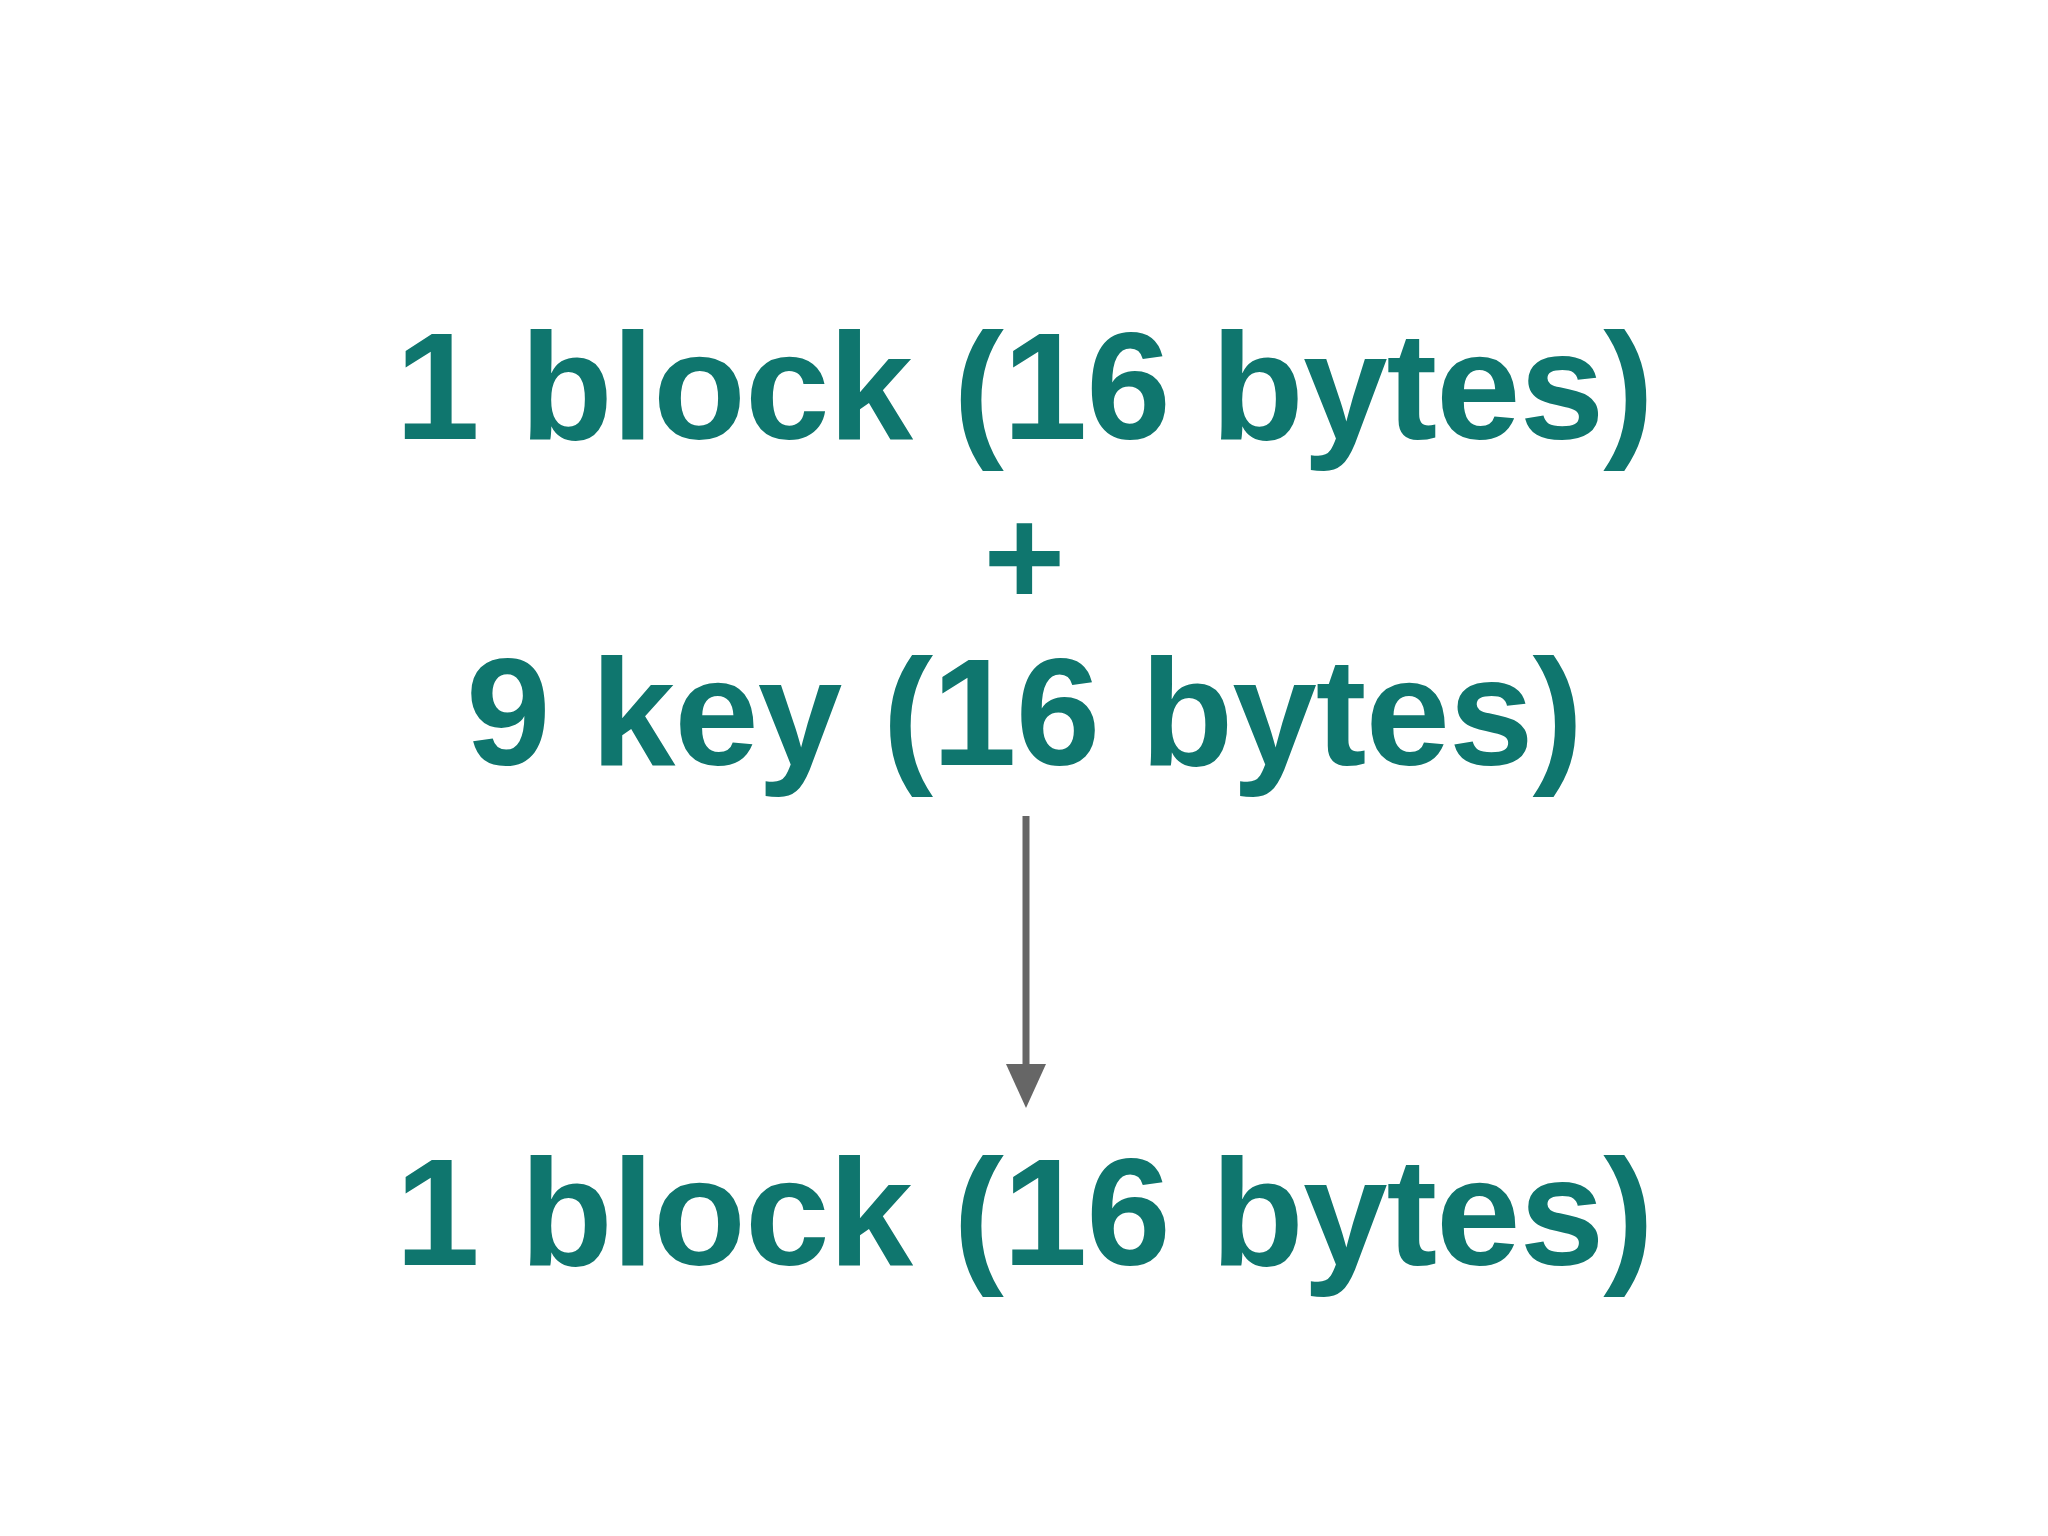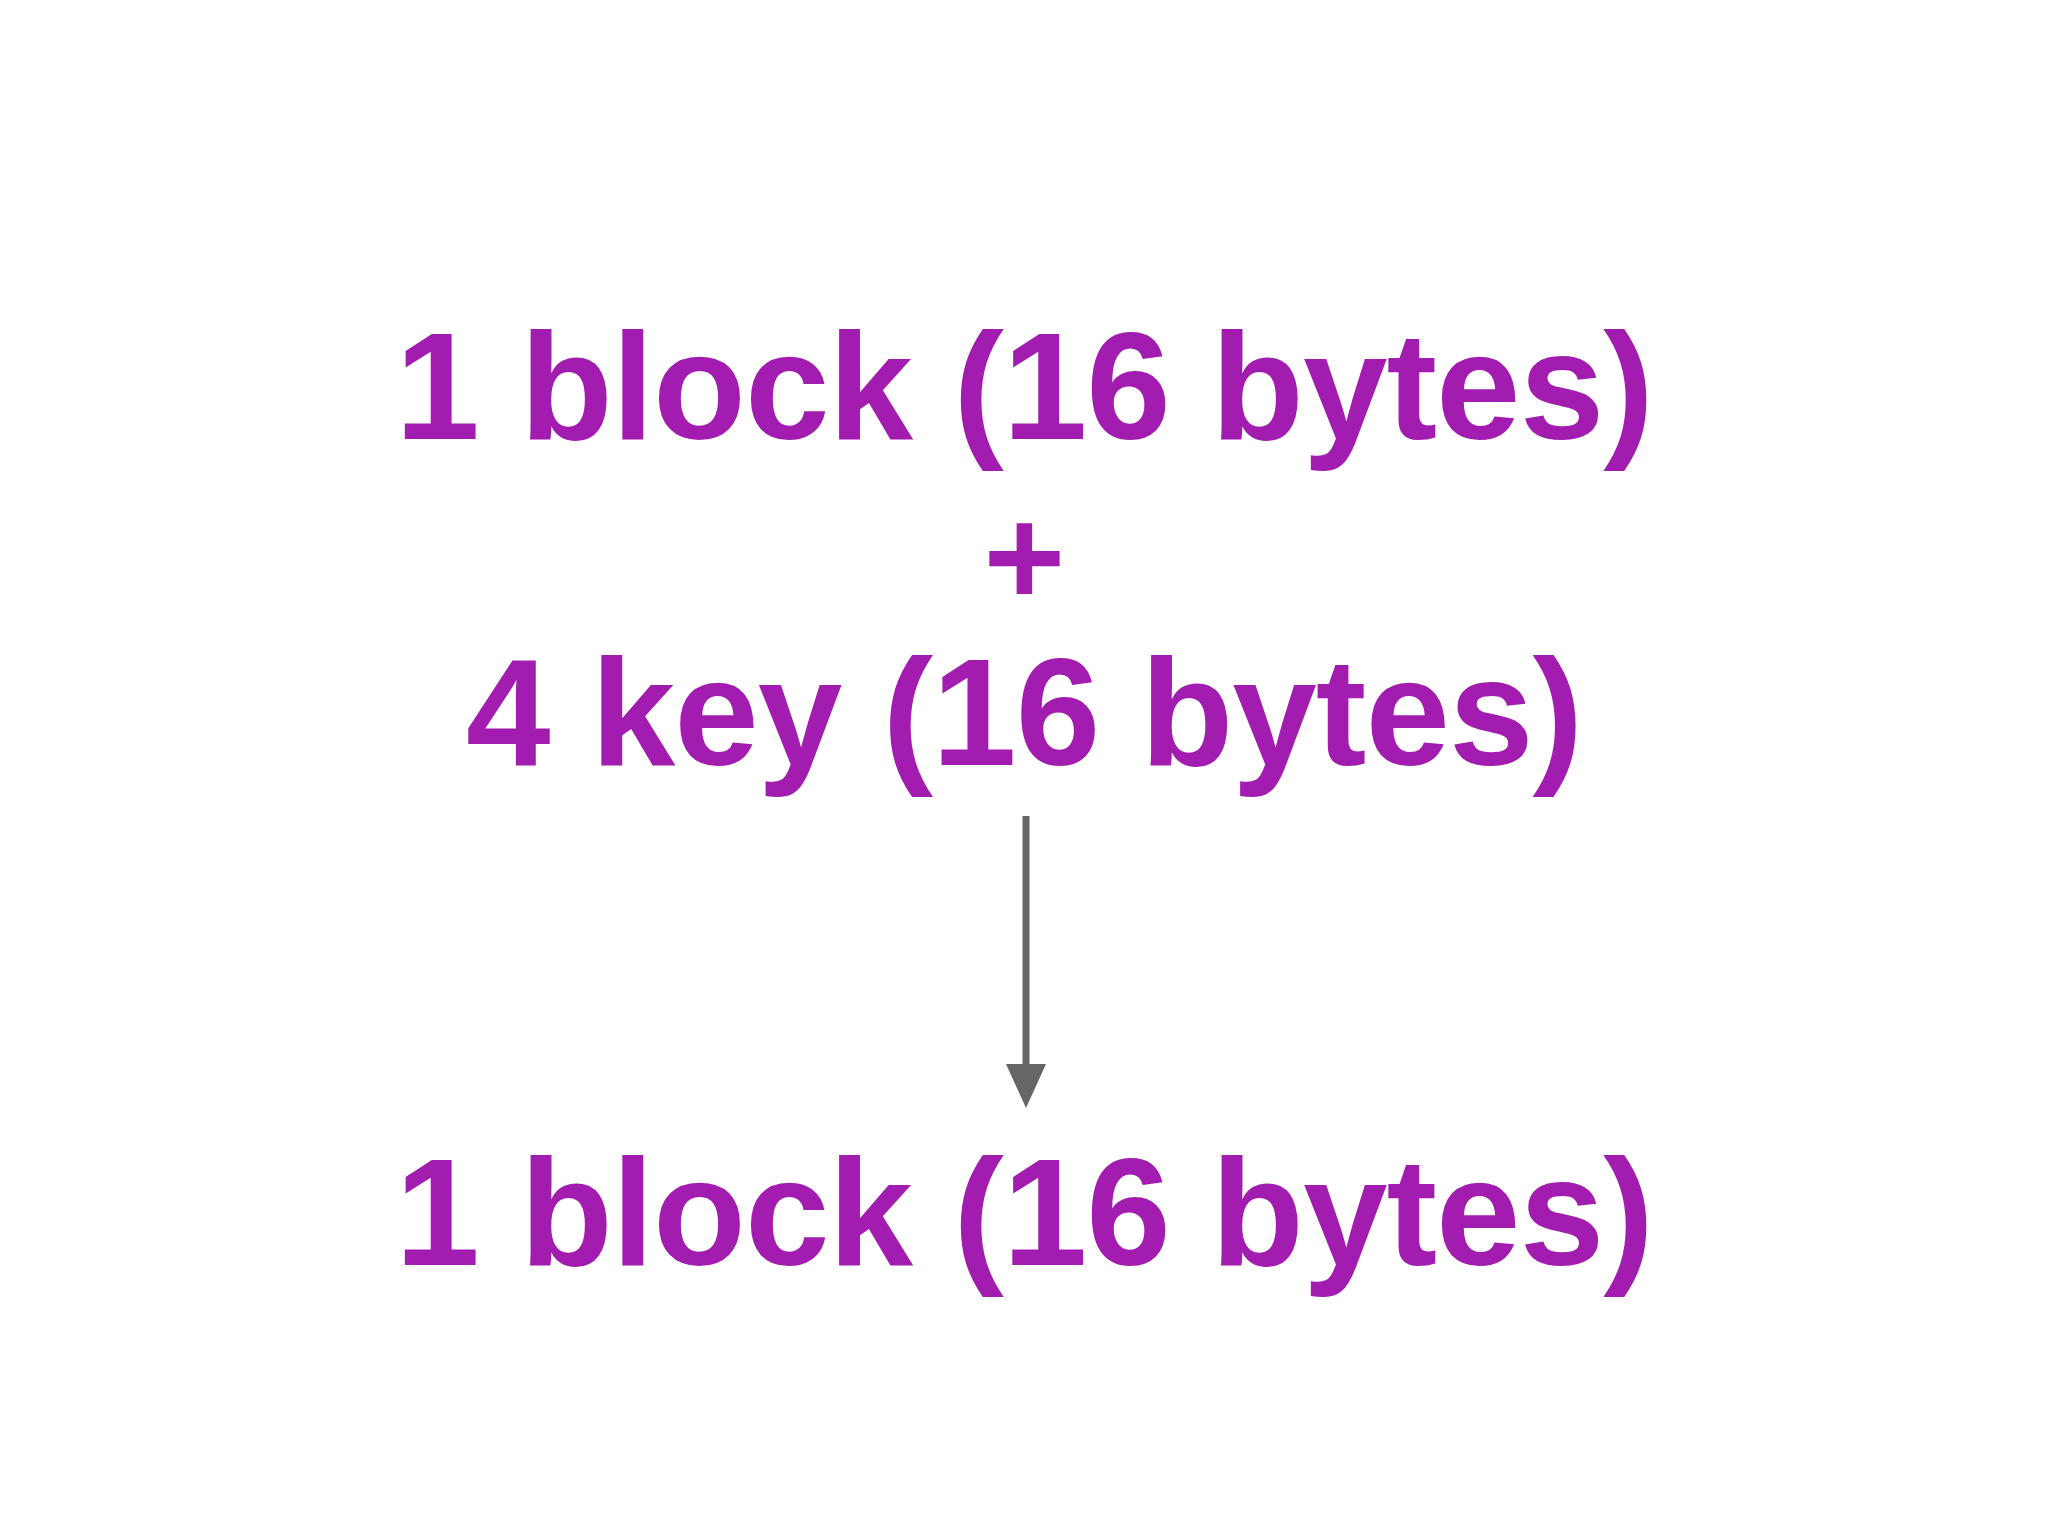--- a/index.html
+++ b/index.html
@@ -26,21 +26,21 @@
     left: 0;
     top: 0;
     width: 2048px;
     height: 1536px;
     display: flex;
     flex-direction: column;
     align-items: center;
   }
 
   .text-line {
-    color: #a21caf;
+    color: #0f766e;
     font-family: "Liberation Sans", sans-serif;
     font-weight: bold;
     font-size: 152px;
     line-height: 1.0;
     letter-spacing: -1px;
     white-space: nowrap;
     text-align: center;
     -webkit-font-smoothing: antialiased;
   }
 
@@ -90,21 +90,21 @@
 <body>
 
 <div id="slide">
 
   <div class="stack">
 
     <div class="text-line line-input-block">1 block (16 bytes)</div>
 
     <div class="text-line line-plus">+</div>
 
-    <div class="text-line line-input-key">4 key (16 bytes)</div>
+    <div class="text-line line-input-key">9 key (16 bytes)</div>
 
     <div class="arrow">
       <svg viewBox="0 0 64 300" xmlns="http://www.w3.org/2000/svg" aria-hidden="true">
         <line x1="32" y1="4" x2="32" y2="258" stroke="#666666" stroke-width="7"></line>
         <polygon points="12,252 52,252 32,296" fill="#666666"></polygon>
       </svg>
     </div>
 
     <div class="text-line line-output-block">1 block (16 bytes)</div>
 

